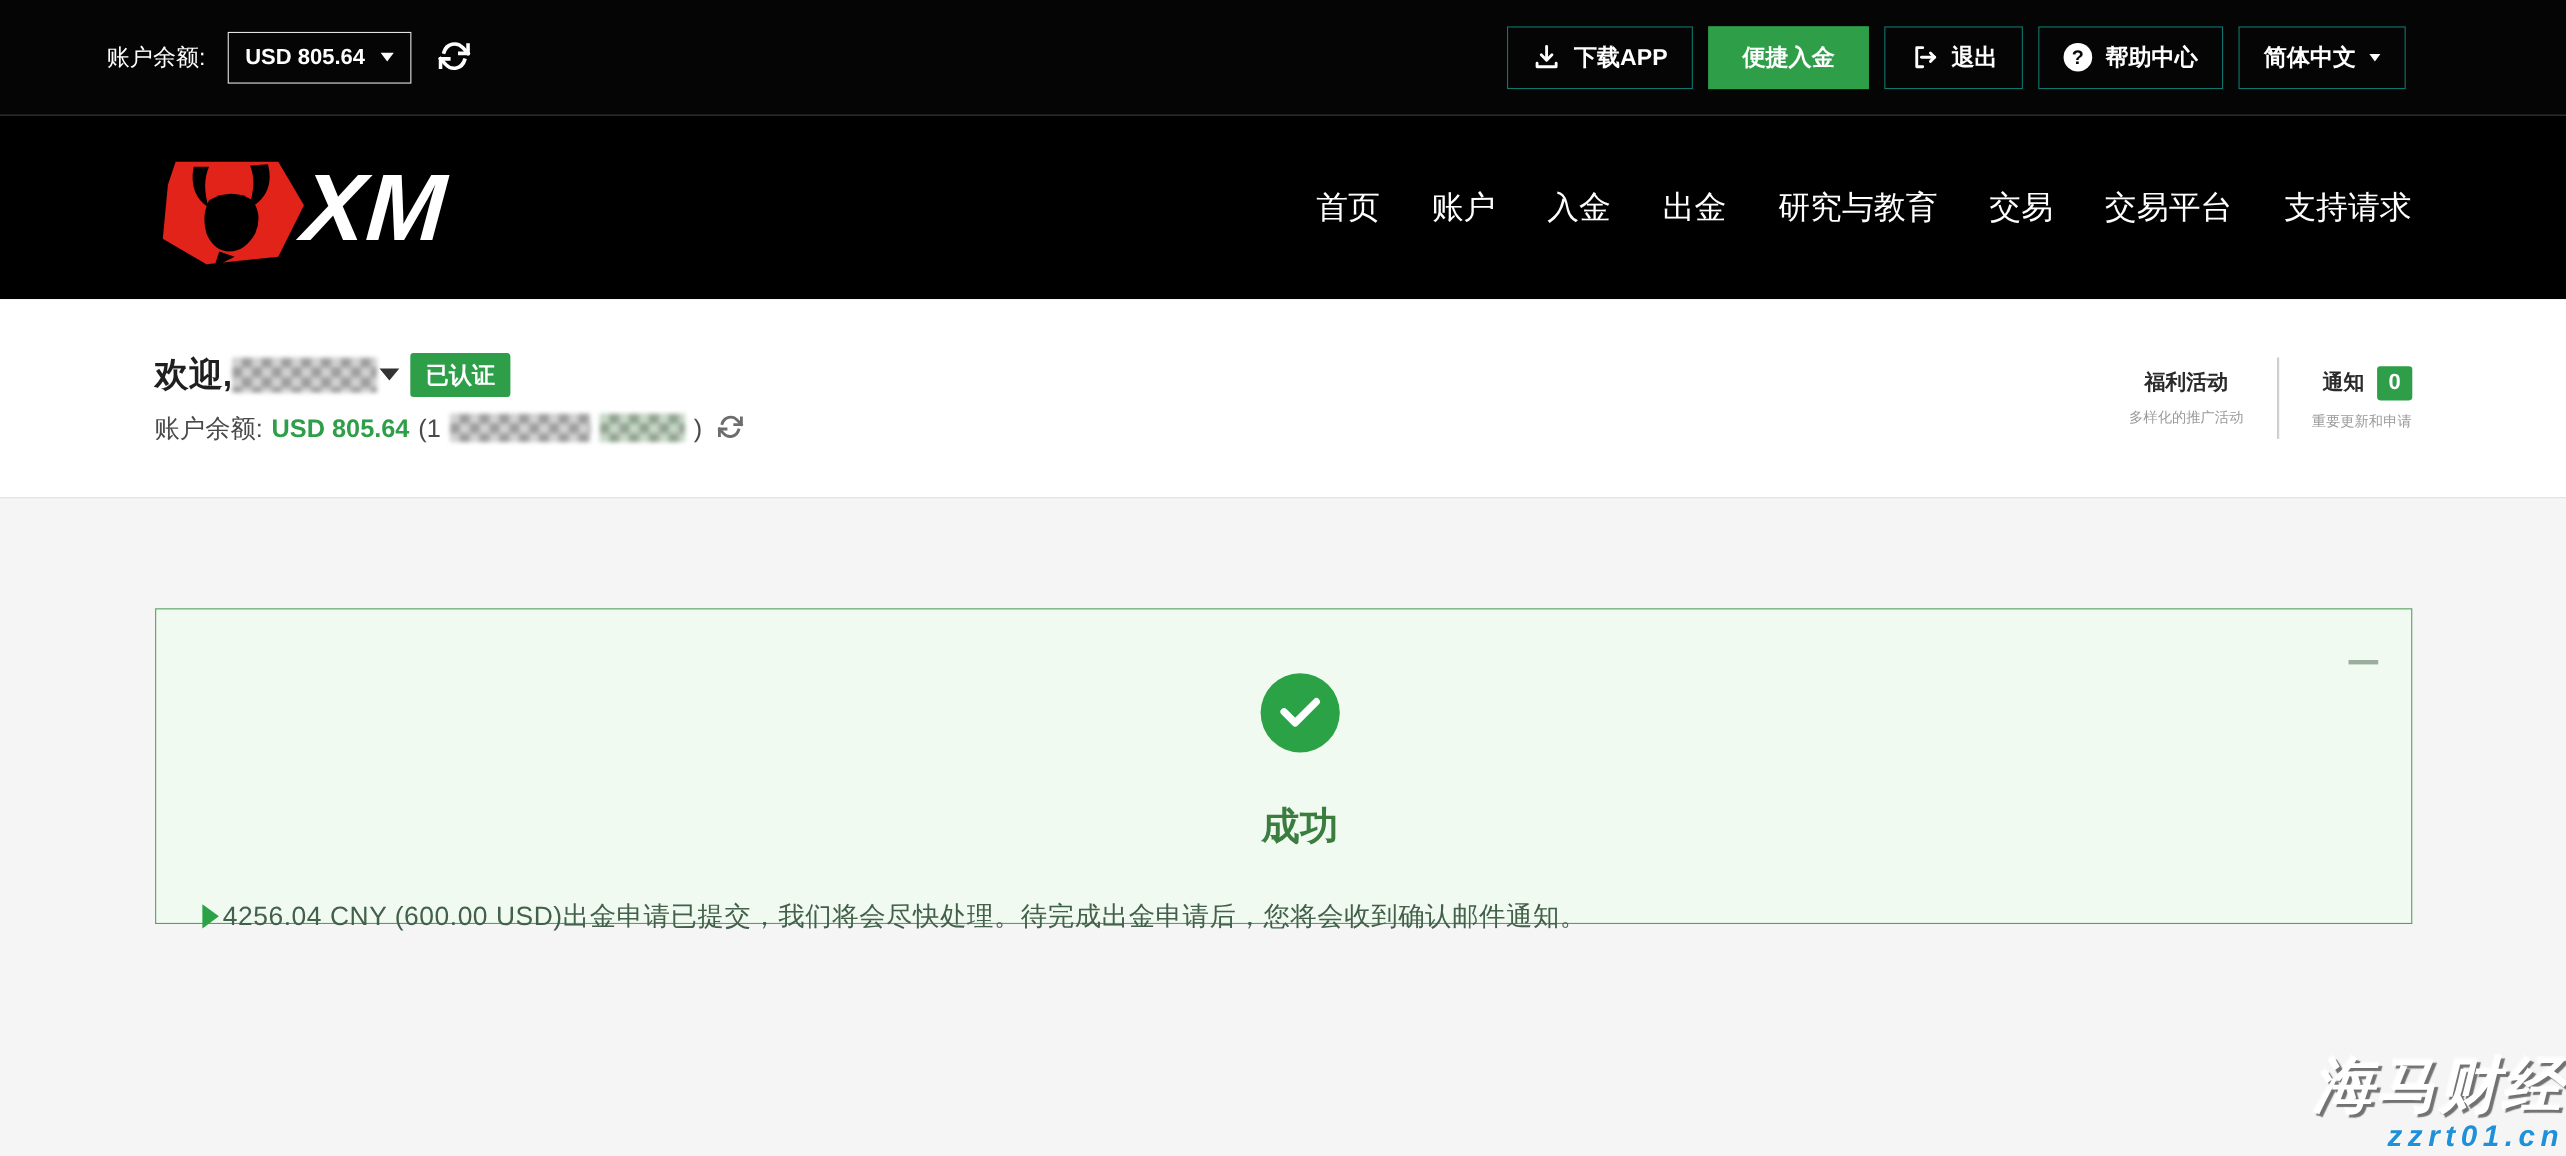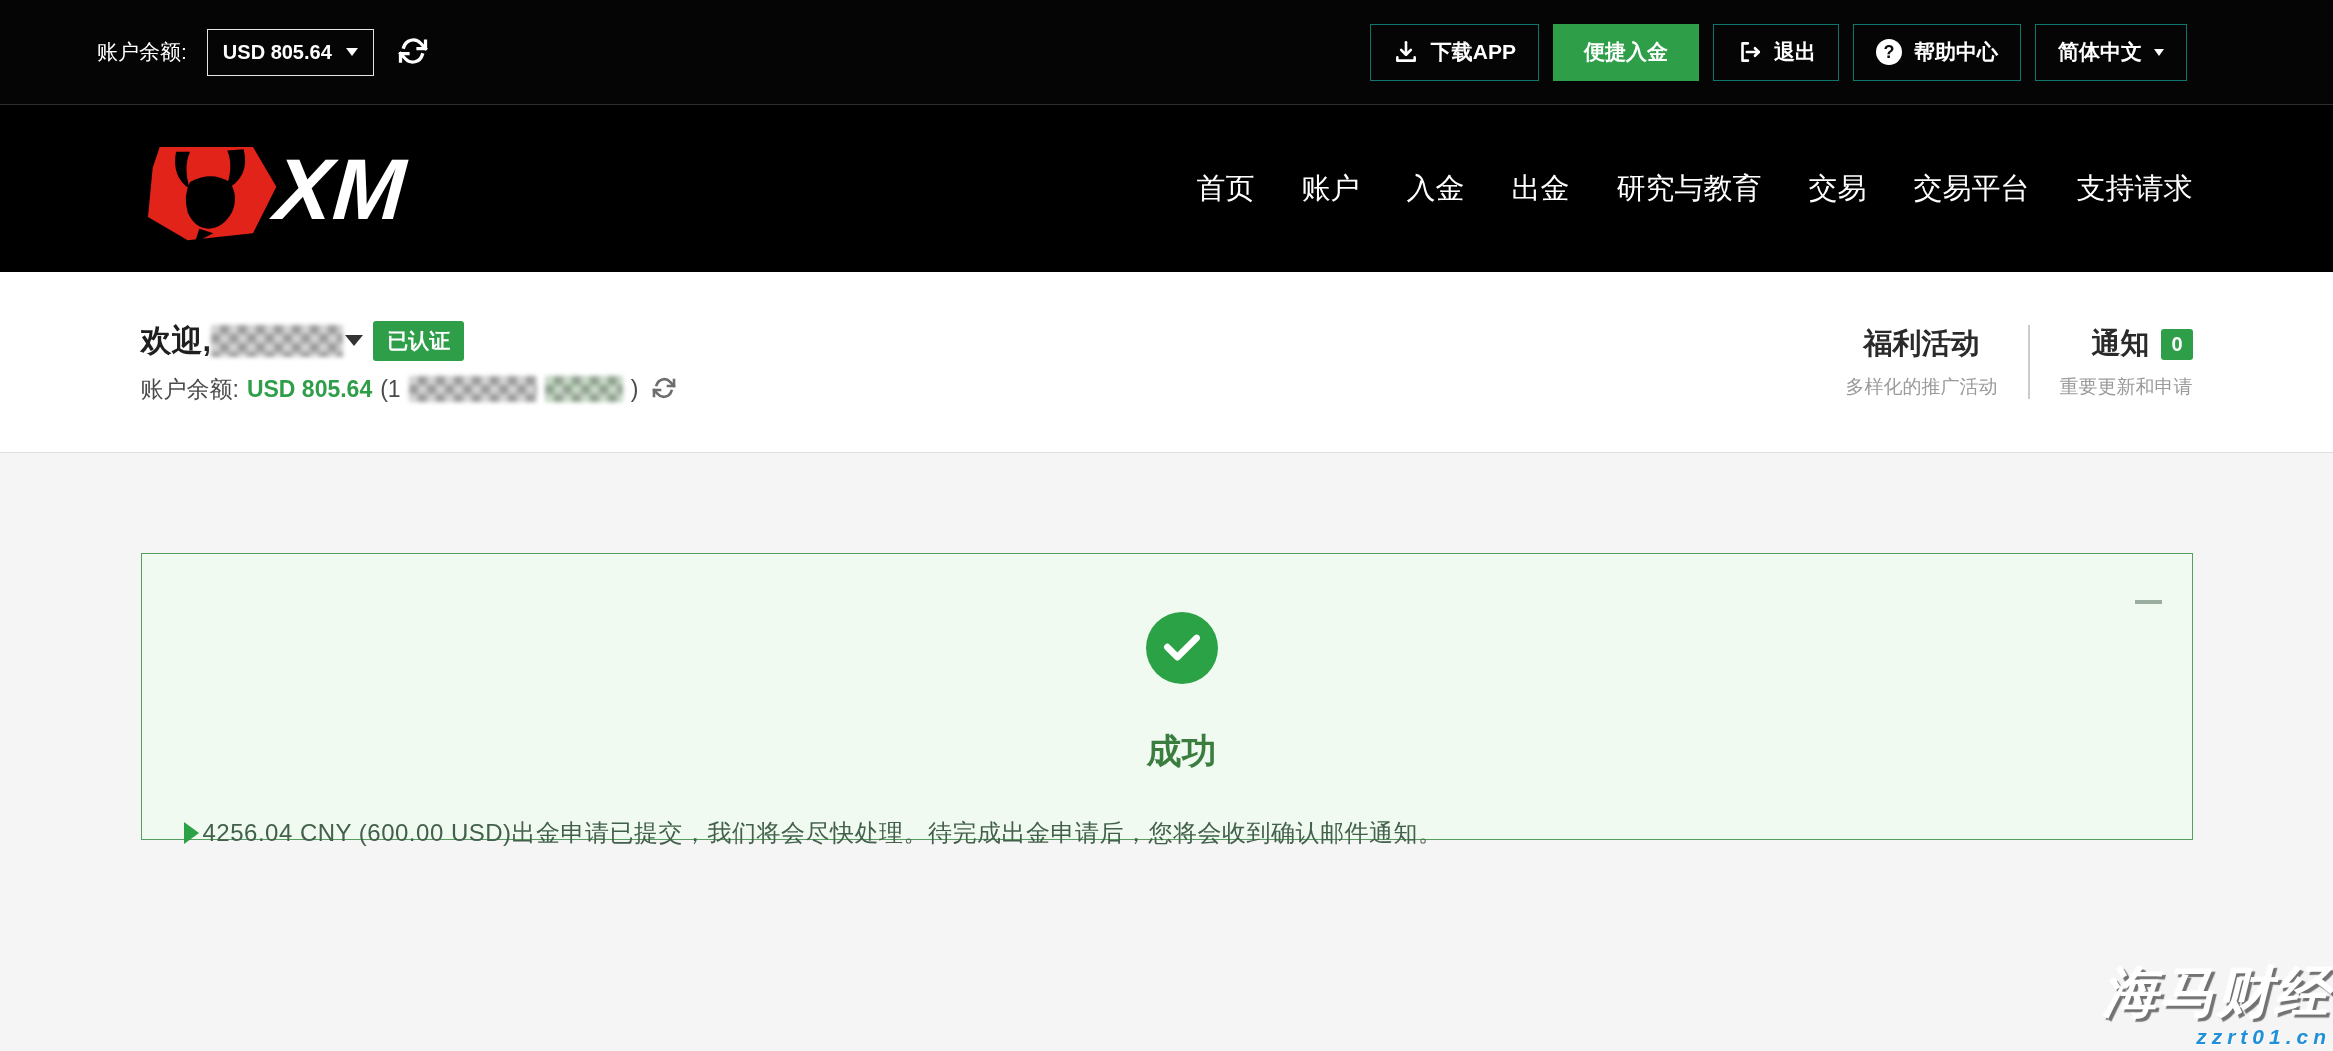--- a/index.html
+++ b/index.html
@@ -70,22 +70,22 @@
   }
   .welcome-line2 { margin-top:12px; display:flex; align-items:center; gap:8px; font-size:23px; color:#4a4a4a; }
   .balance-green { color:var(--green,#2e9e49); font-weight:bold; }
   .refresh-gray { color:#6d6d6d; background:none; border:none; cursor:pointer; margin-left:6px; display:flex; }
 
   .welcome-right { margin-left:auto; display:flex; align-items:center; }
   .shortcut { padding:0 30px; cursor:pointer; }
   .shortcut:last-child { padding-right:0; }
   .shortcut .title-row { display:flex; align-items:center; justify-content:flex-end; gap:12px; }
   .shortcut.center .title-row { justify-content:center; }
-  .shortcut .title { font-size:29px; font-weight:bold; color:#2a2a2a; white-space:nowrap; }
-  .shortcut .subtitle { font-size:19px; color:#9b9b9b; margin-top:10px; text-align:right; white-space:nowrap; }
+  .shortcut .title { font-size:19px; font-weight:bold; color:#2a2a2a; white-space:nowrap; }
+  .shortcut .subtitle { font-size:13px; color:#9b9b9b; margin-top:10px; text-align:right; white-space:nowrap; }
   .shortcut.center .subtitle { text-align:center; }
   .notif-badge {
     background:var(--badge-green,#2e9e49); color:#fff; font-size:20px; font-weight:bold;
     padding:4px 10px; border-radius:3px;
   }
   .v-divider { width:1px; height:74px; background:#ccc; }
 
   
   .success-panel {
     width:2052px; height:287px; margin:100px auto 0; position:relative;
@@ -102,21 +102,21 @@
     border-left:15px solid var(--check-green,#2ba245); }
   .alert-msg { font-size:24px; color:var(--success-text,#42604a); letter-spacing:.5px; }
 
   
   .watermark { position:absolute; right:2px; bottom:4px; text-align:right; line-height:1; pointer-events:none; }
   .wm-title {
     font-size:55px; font-weight:900; font-style:italic; color:#fff; letter-spacing:2px;
     text-shadow:3px 3px 1px rgba(100,100,100,.9), -1px -1px 0 rgba(255,255,255,.5);
   }
   .wm-url {
-    margin-top:6px; font-size:21px; font-weight:bold; font-style:italic;
+    margin-top:6px; font-size:27px; font-weight:bold; font-style:italic;
     color:var(--watermark-blue,#2090d8); letter-spacing:5px;
     text-shadow:1px 1px 0 rgba(255,255,255,.9);
   }
 </style>
 </head>
 <body>
 
 <header class="utility-bar">
   <span class="bal-label">账户余额:</span>
   <div class="acct-dropdown">

